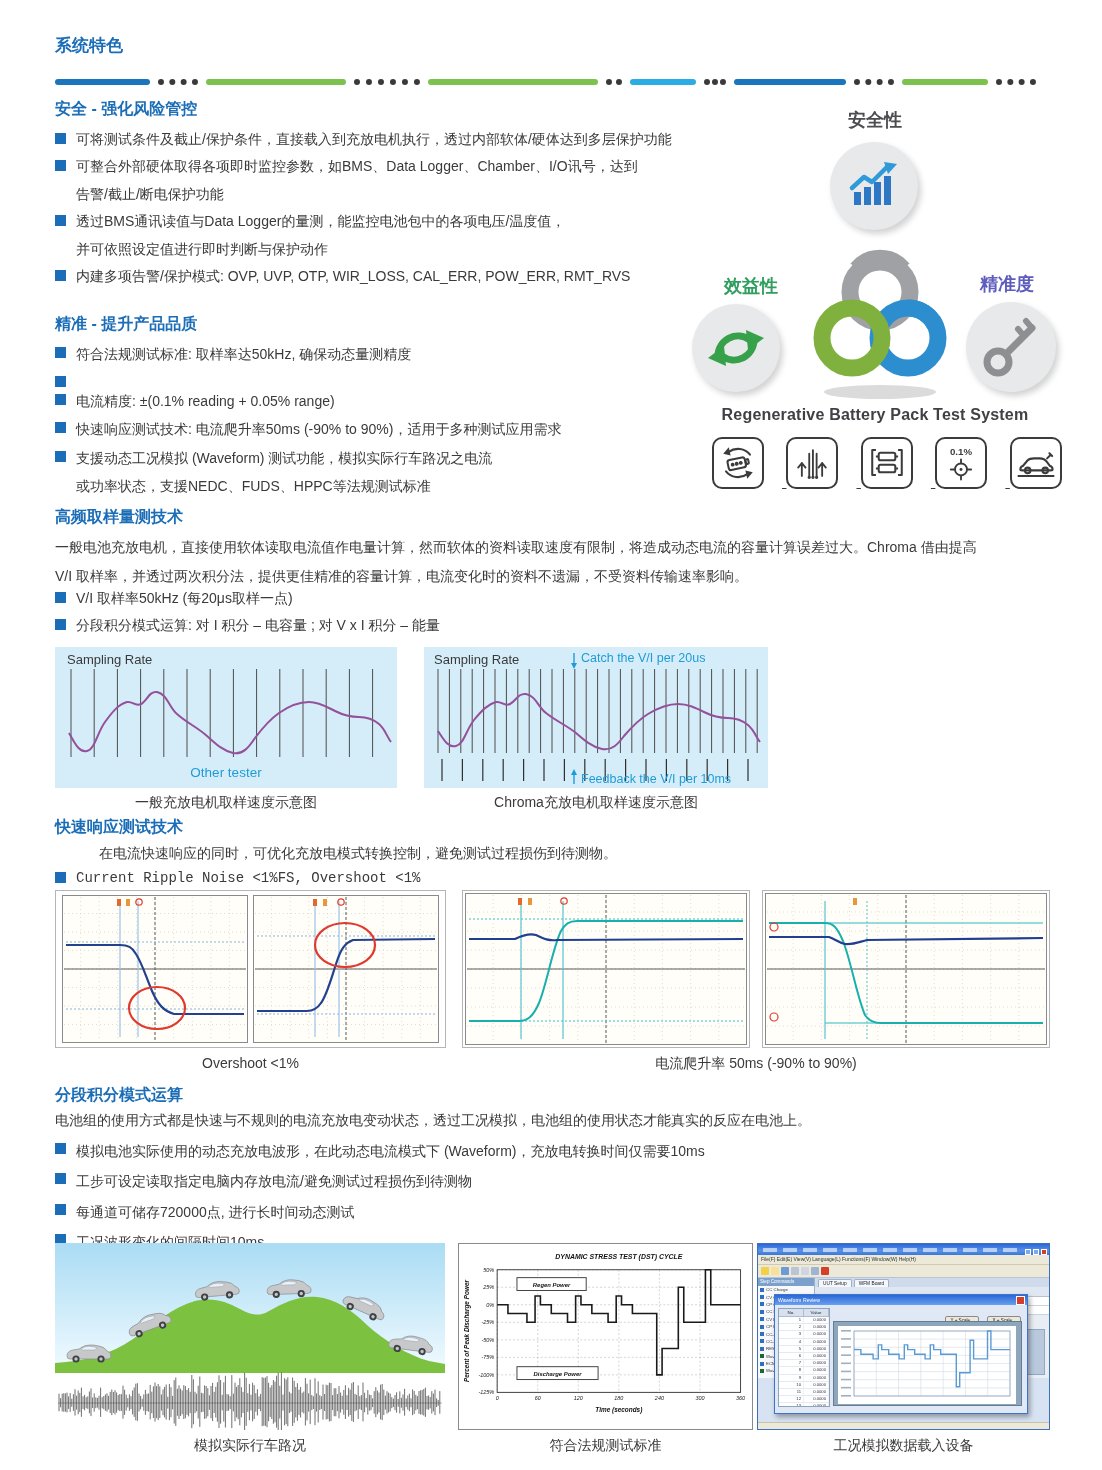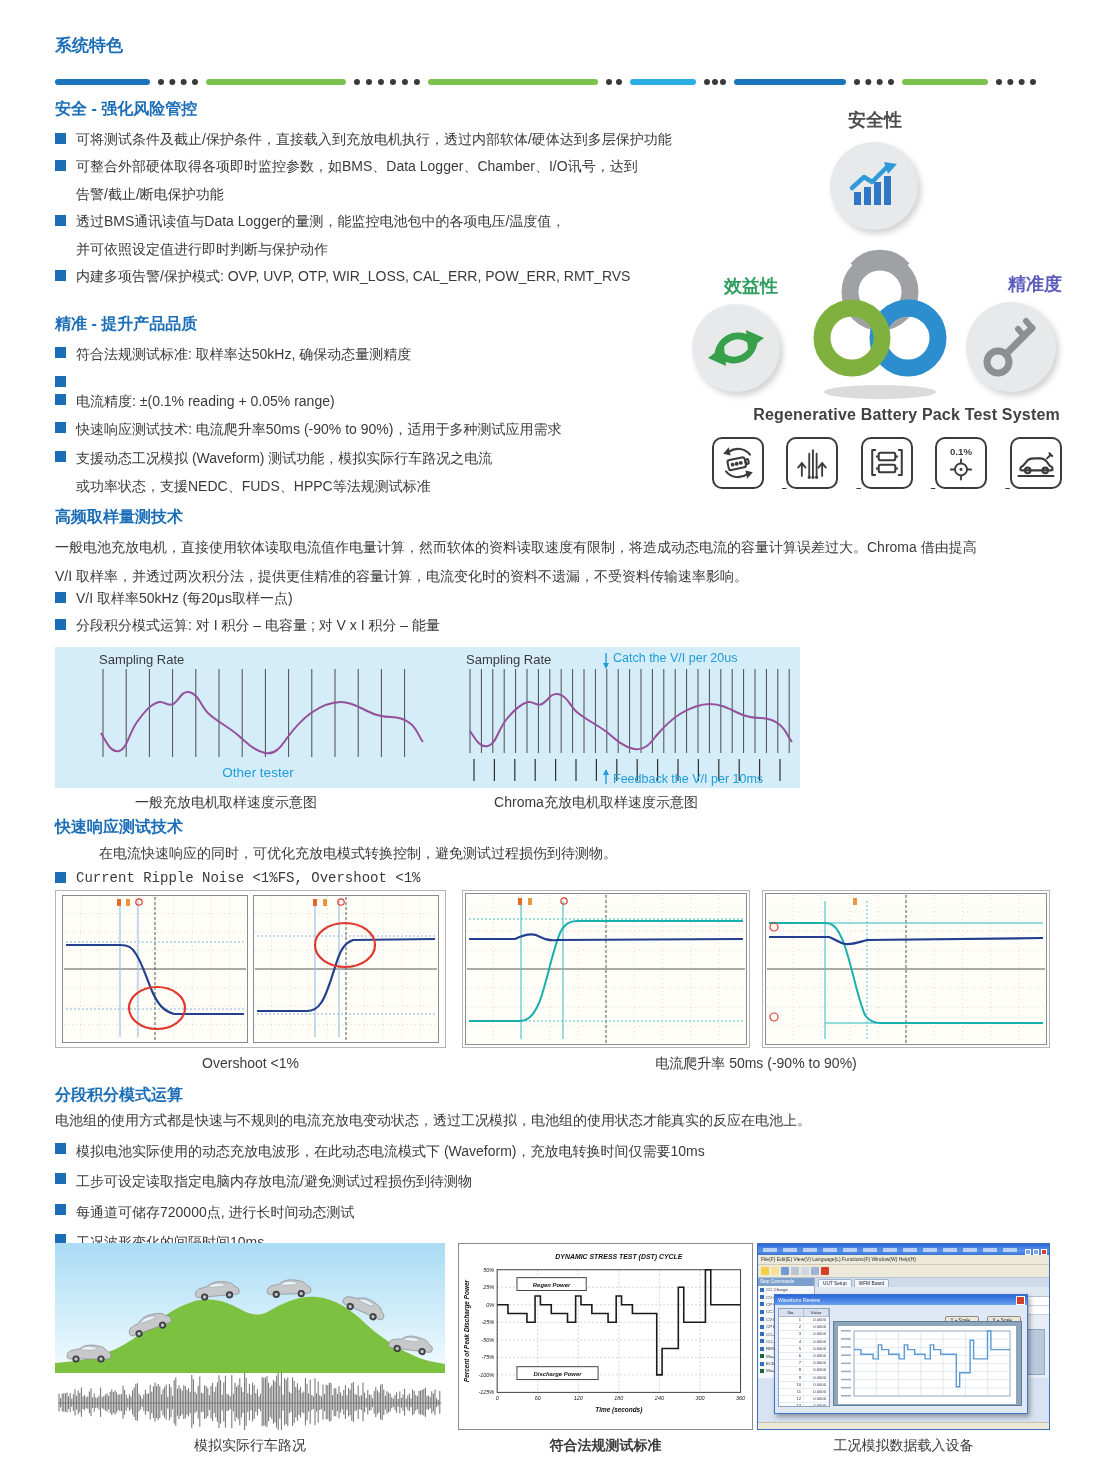--- a/index.html
+++ b/index.html
@@ -24,25 +24,25 @@
   .bsq{flex:0 0 auto;width:11px;height:11px;background:#1a6db6;margin-right:10px;margin-top:7px;}
   .cont{margin-left:21px;}
   .lh27 .bline{line-height:27.4px;}
   .lh28 .bline{line-height:28.6px;}
   .lh30 .bline{line-height:30.4px;}
   .para2 div{line-height:29px;}
   .cap{font-size:14px;color:#3a3a3c;text-align:center;}
   
   .glabel{font-size:18px;font-weight:bold;}
   .gcircle{border-radius:50%;background:#e8e9eb;box-shadow:3px 4px 6px rgba(0,0,0,0.18);}
-  .ptitle{font-size:16px;font-weight:600;color:#414044;text-align:right;letter-spacing:0.2px;}
+  .ptitle{font-size:16px;font-weight:600;color:#414044;text-align:center;letter-spacing:0.2px;}
   .iconbox{width:52px;height:52px;border:2px solid #3b3b3d;border-radius:10px;box-sizing:border-box;display:inline-block;margin-right:18px;background:#fff;}
   .iconbox:last-child{margin-right:0;}
   
-  .panel{background:#d5edf8;padding-left:32px;}
+  .panel{background:#d5edf8;}
   
   .scope-wrap{border:1px solid #b5b5b5;background:#fff;box-sizing:border-box;display:flex;align-items:center;justify-content:space-evenly;}
   .scope{background:#fffef9;}
   
   .sw{width:293px;height:187px;border:1px solid #3f6fb5;box-sizing:border-box;background:#d7e3f2;position:relative;font-family:"Liberation Sans",sans-serif;}
   .sw-title{height:11px;background:linear-gradient(#2a67d8,#5a92e8 60%,#3a76d8);display:flex;align-items:center;justify-content:flex-end;padding:0 2px;}
   .sw-tdots{flex:1;height:4px;margin:0 3px;background:repeating-linear-gradient(90deg,#cfe0f8 0 14px,transparent 14px 20px);opacity:.8;}
   .sw-btns i{display:inline-block;width:6px;height:6px;margin-left:2px;border:1px solid #fff;box-sizing:border-box;background:#7fa8e8;}
   .sw-btns i.b2{background:#d43f2a;}
   .sw-menu{height:9px;background:#ece9d8;font-size:5px;line-height:9px;color:#333;padding-left:3px;white-space:nowrap;overflow:hidden;border-bottom:1px solid #cfcab0;}
@@ -189,21 +189,21 @@
         <g>
           <path d="M26,52 a20,20 0 0 1 32,-16" fill="none" stroke="#36a14a" stroke-width="7" stroke-linecap="round"></path>
           <polygon points="54,26 72,34 56,46" fill="#36a14a"></polygon>
         </g>
         <g transform="rotate(180,44,44)">
           <path d="M26,52 a20,20 0 0 1 32,-16" fill="none" stroke="#36a14a" stroke-width="7" stroke-linecap="round"></path>
           <polygon points="54,26 72,34 56,46" fill="#36a14a"></polygon>
         </g>
       </svg>
     </div>
-    <span class="abs glabel" style="left:262px;top:172px;width:110px;text-align:right;color:#5d5dbd;">精准度</span>
+    <span class="abs glabel" style="left:262px;top:172px;width:110px;text-align:center;color:#5d5dbd;">精准度</span>
     <div class="abs gcircle" style="left:276px;top:202px;width:90px;height:90px;">
       <svg width="90" height="90" viewBox="0 0 90 90">
         <g stroke="#8d8f92" stroke-linecap="round" fill="none">
           <circle cx="32" cy="60" r="11" stroke-width="7"></circle>
           <line x1="40" y1="52" x2="66" y2="26" stroke-width="7"></line>
           <line x1="58" y1="34" x2="52" y2="27" stroke-width="6"></line>
           <line x1="66" y1="26" x2="60" y2="19" stroke-width="6"></line>
         </g>
       </svg>
     </div>
@@ -795,16 +795,16 @@
               <rect x="3" y="69" width="10" height="1.6" fill="#9fb0c2"></rect>
               <rect x="16" y="5" width="156" height="65" fill="none" stroke="#8fa3bc" stroke-width="0.8"></rect>
               <path d="M16,23.57142857142857L22.9,23.6L22.9,28.2L35.1,28.2L35.1,32.9L40.3,32.9L40.3,18.9L43.7,18.9L43.7,23.6L50.7,23.6L50.7,28.2L61.1,28.2L61.1,32.9L66.3,32.9L66.3,18.9L69.7,18.9L69.7,23.6L76.7,23.6L76.7,28.2L87.1,28.2L87.1,32.9L92.3,32.9L92.3,18.9L95.7,18.9L95.7,23.6L102.7,23.6L102.7,28.2L118.3,28.2L118.3,60.7L121.7,60.7L121.7,46.8L132.1,46.8L132.1,14.3L135.6,14.3L135.6,32.9L149.5,32.9L149.5,5.0L152.9,5.0L152.9,23.6L172.0,23.6" fill="none" stroke="#5b9bd5" stroke-width="1.4"></path>
             </svg>
           </div>
       </div>
     </div>
   </div>
 
   <div class="abs cap" style="left:55px;top:1437px;width:390px;">模拟实际行车路况</div>
-  <div class="abs cap" style="left:458px;top:1437px;width:295px;font-weight:bold;">符合法规测试标准</div>
+  <div class="abs cap" style="left:458px;top:1437px;width:295px;">符合法规测试标准</div>
   <div class="abs cap" style="left:757px;top:1437px;width:293px;">工况模拟数据载入设备</div>
 
 </div>
 
 </body></html>

